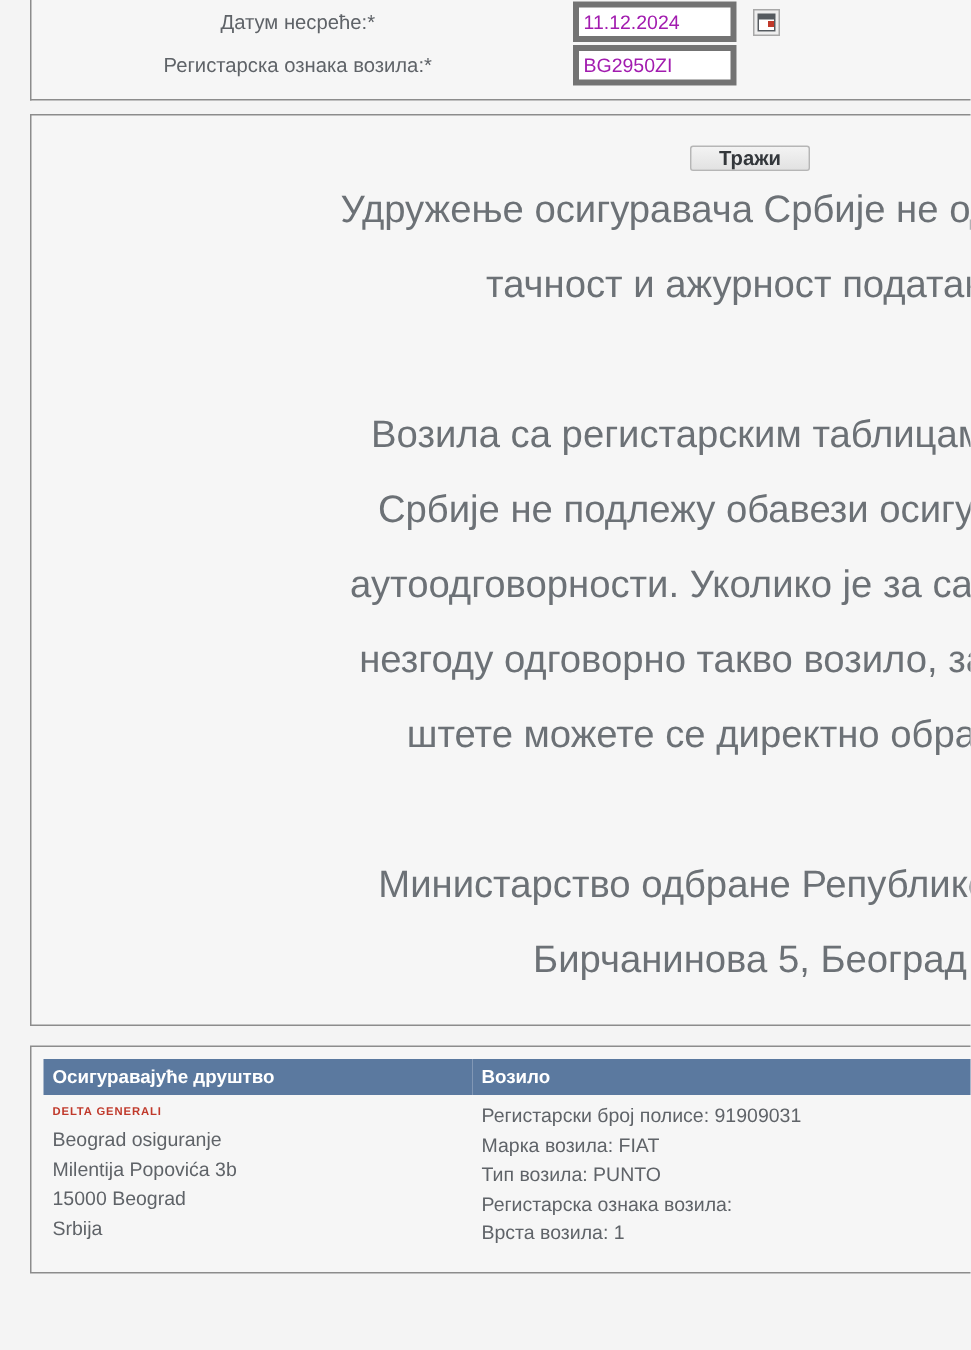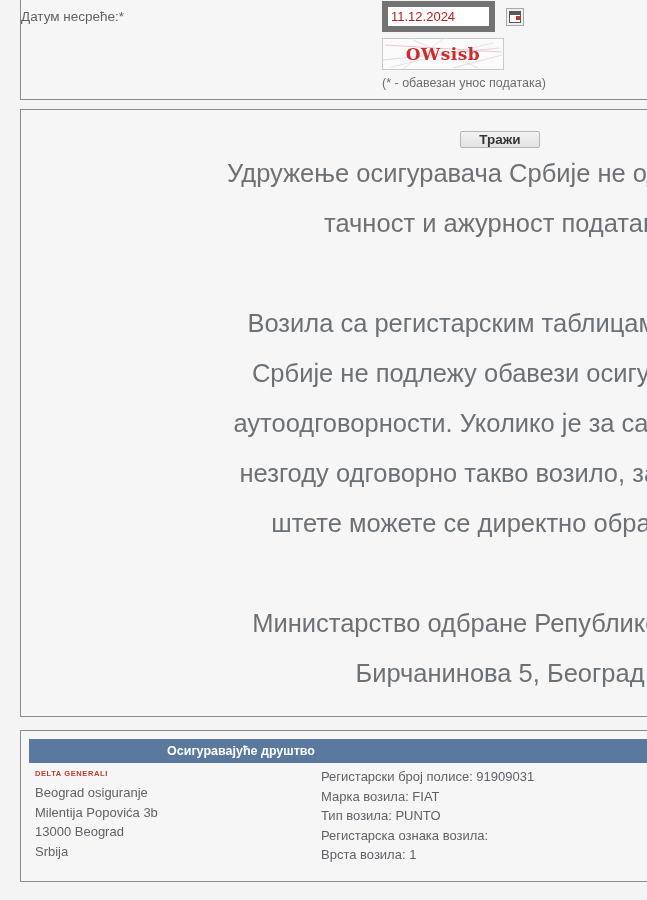--- a/index.html
+++ b/index.html
@@ -55,38 +55,38 @@
   
   table.form-table {
     border-collapse: collapse;
     margin: 0;
   }
   table.form-table td {
     padding: 0;
     vertical-align: middle;
   }
   .lbl {
-    text-align: left;
+    text-align: center;
     font-size: 13.5px;
     color: #5f6368;
     padding-right: 6px !important;
     white-space: nowrap;
     width: 355px;
     line-height: 22px;
   }
   .fld {
     padding: 1px 0 !important;
   }
   input.txt {
     width: 95px;
     height: 17px;
     font-family: "Liberation Sans", sans-serif;
     font-size: 13px;
-    color: #b91c1c;
-    border: 6px solid #737373;
+    color: #a21caf;
+    border: 4px solid #737373;
     background: #ffffff;
     padding: 1px 3px;
     box-sizing: content-box;
     outline: none;
   }
   .cal-btn {
     display: inline-block;
     width: 18px;
     height: 18px;
     border: 1px solid #a8a8a8;
@@ -187,21 +187,21 @@
   table.results {
     border-collapse: collapse;
     width: 100%;
     table-layout: fixed;
   }
   table.results th {
     background: #5b799f;
     color: #ffffff;
     font-size: 12.5px;
     font-weight: bold;
-    text-align: right;
+    text-align: left;
     padding: 5px 0 5px 6px;
     border: none;
   }
   table.results td {
     vertical-align: top;
     font-size: 13px;
     color: #5f6368;
     padding: 4px 6px 6px 6px;
     line-height: 19.5px;
   }
@@ -232,34 +232,23 @@
           <td class="fld">
             <input class="txt" type="text" value="11.12.2024" style="">
             <span class="cal-btn">
               <span class="cal-top"></span>
               <span class="cal-body"></span>
               <span class="cal-dot"></span>
             </span>
           </td>
         </tr>
         <tr>
-          <td class="lbl"></td>
-          <td class="fld captcha-wrap">
-            <div class="captcha">
-              <svg class="noise" width="120" height="30" viewBox="0 0 120 30">
-                <line x1="2" y1="6" x2="118" y2="13" stroke="#e8b9b9" stroke-width="0.8"></line>
-                <line x1="0" y1="21" x2="116" y2="9" stroke="#d9c3d6" stroke-width="0.7"></line>
-                <line x1="8" y1="28" x2="110" y2="4" stroke="#e3cdd3" stroke-width="0.6"></line>
-                <line x1="30" y1="1" x2="95" y2="29" stroke="#ddc8cf" stroke-width="0.6"></line>
-                <line x1="60" y1="0" x2="20" y2="30" stroke="#e6d2d2" stroke-width="0.6"></line>
-                <line x1="70" y1="29" x2="119" y2="16" stroke="#dcc6c6" stroke-width="0.6"></line>
-              </svg>
-              <div class="ctext">OWsisb</div>
-            </div>
-            <div class="req-note">(* - обавезан унос података)</div>
+          <td class="lbl">Регистарска ознака возила:*</td>
+          <td class="fld">
+            <input class="txt" type="text" value="BG2950ZI" style="">
           </td>
         </tr>
       </tbody>
     </table>
   </div>
 
   <div class="panel-notice">
 
     <div class="search-row">
       <button class="btn-search">Тражи</button>
@@ -295,21 +284,21 @@
           <th class="col-a">Осигуравајуће друштво</th>
           <th class="col-b">Возило</th>
         </tr>
       </thead>
       <tbody>
         <tr>
           <td class="col-a">
             <div class="logo-delta">DELTA GENERALI</div>
             <span class="addr-line">Beograd osiguranje</span>
             <span class="addr-line">Milentija Popovića 3b</span>
-            <span class="addr-line">13000 Beograd</span>
+            <span class="addr-line">15000 Beograd</span>
             <span class="addr-line">Srbija</span>
 
           </td>
           <td class="col-b">
             <span class="vline">Регистарски број полисе: 91909031</span>
             <span class="vline">Марка возила: FIAT</span>
             <span class="vline">Тип возила: PUNTO</span>
             <span class="vline">Регистарска ознака возила:</span>
             <span class="vline">Врста возила: 1</span>
           </td>

